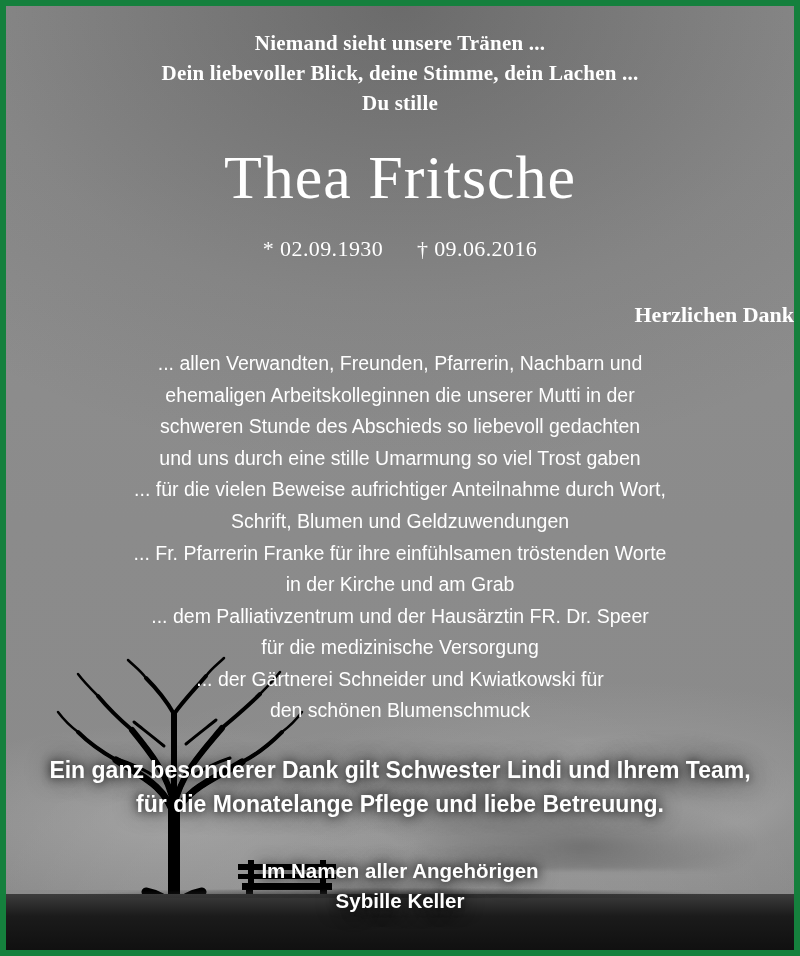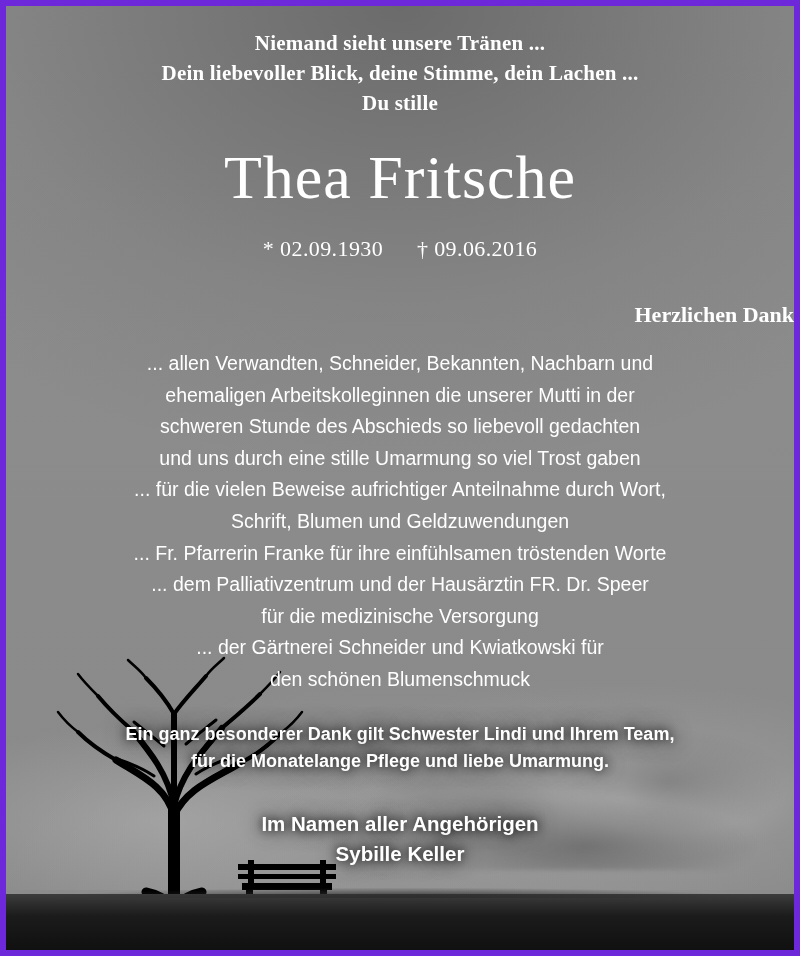--- a/index.html
+++ b/index.html
@@ -8,21 +8,21 @@
     background: #ffffff;
   }
   body {
     font-family: "Liberation Sans", sans-serif;
   }
   .page {
     position: relative;
     width: 800px;
     height: 956px;
     overflow: hidden;
-    background: #6d28d9;
+    background: #15803d;
   }
   
   .frame {
     position: absolute;
     left: 6px;
     top: 6px;
     width: 788px;
     height: 944px;
     background: linear-gradient(180deg, #8f8f8f 0%, #8b8b8b 55%, #8a8a8a 100%);
     overflow: hidden;
@@ -140,21 +140,21 @@
     line-height: 1.62;
     margin-top: 20px;
     padding: 0 14px;
   }
   .body-text .ln {
     display: block;
   }
   .highlight {
     font-family: "Liberation Sans", sans-serif;
     font-weight: bold;
-    font-size: 18px;
+    font-size: 23px;
     line-height: 1.5;
     margin-top: 26px;
     padding: 0 5px;
     text-shadow: 0 0 10px rgba(0,0,0,0.85), 0 0 22px rgba(0,0,0,0.7);
   }
   .highlight .ln { display: block; }
   .signature {
     font-family: "Liberation Sans", sans-serif;
     font-weight: bold;
     font-size: 20.5px;
@@ -234,36 +234,37 @@
         <span>*</span>
         <span>02.09.1930</span>
         <span class="sep"></span>
         <span>†</span>
         <span>09.06.2016</span>
       </div>
 
       <div class="thanks-title">Herzlichen Dank</div>
 
       <div class="body-text">
-        <span class="ln">... allen Verwandten, Schneider, Bekannten, Nachbarn und</span>
+        <span class="ln">... allen Verwandten, Freunden, Pfarrerin, Nachbarn und</span>
         <span class="ln">ehemaligen Arbeitskolleginnen die unserer Mutti in der</span>
         <span class="ln">schweren Stunde des Abschieds so liebevoll gedachten</span>
         <span class="ln">und uns durch eine stille Umarmung so viel Trost gaben</span>
         <span class="ln">... für die vielen Beweise aufrichtiger Anteilnahme durch Wort,</span>
         <span class="ln">Schrift, Blumen und Geldzuwendungen</span>
         <span class="ln">... Fr. Pfarrerin Franke für ihre einfühlsamen tröstenden Worte</span>
+        <span class="ln">in der Kirche und am Grab</span>
         <span class="ln">... dem Palliativzentrum und der Hausärztin FR. Dr. Speer</span>
         <span class="ln">für die medizinische Versorgung</span>
         <span class="ln">... der Gärtnerei Schneider und Kwiatkowski für</span>
         <span class="ln">den schönen Blumenschmuck</span>
       </div>
 
       <div class="highlight">
         <span class="ln">Ein ganz besonderer Dank gilt Schwester Lindi und Ihrem Team,</span>
-        <span class="ln">für die Monatelange Pflege und liebe Umarmung.</span>
+        <span class="ln">für die Monatelange Pflege und liebe Betreuung.</span>
       </div>
 
       <div class="signature">
         <span class="ln">Im Namen aller Angehörigen</span>
         <span class="ln">Sybille Keller</span>
       </div>
 
     </div>
   </div>
 </div>

